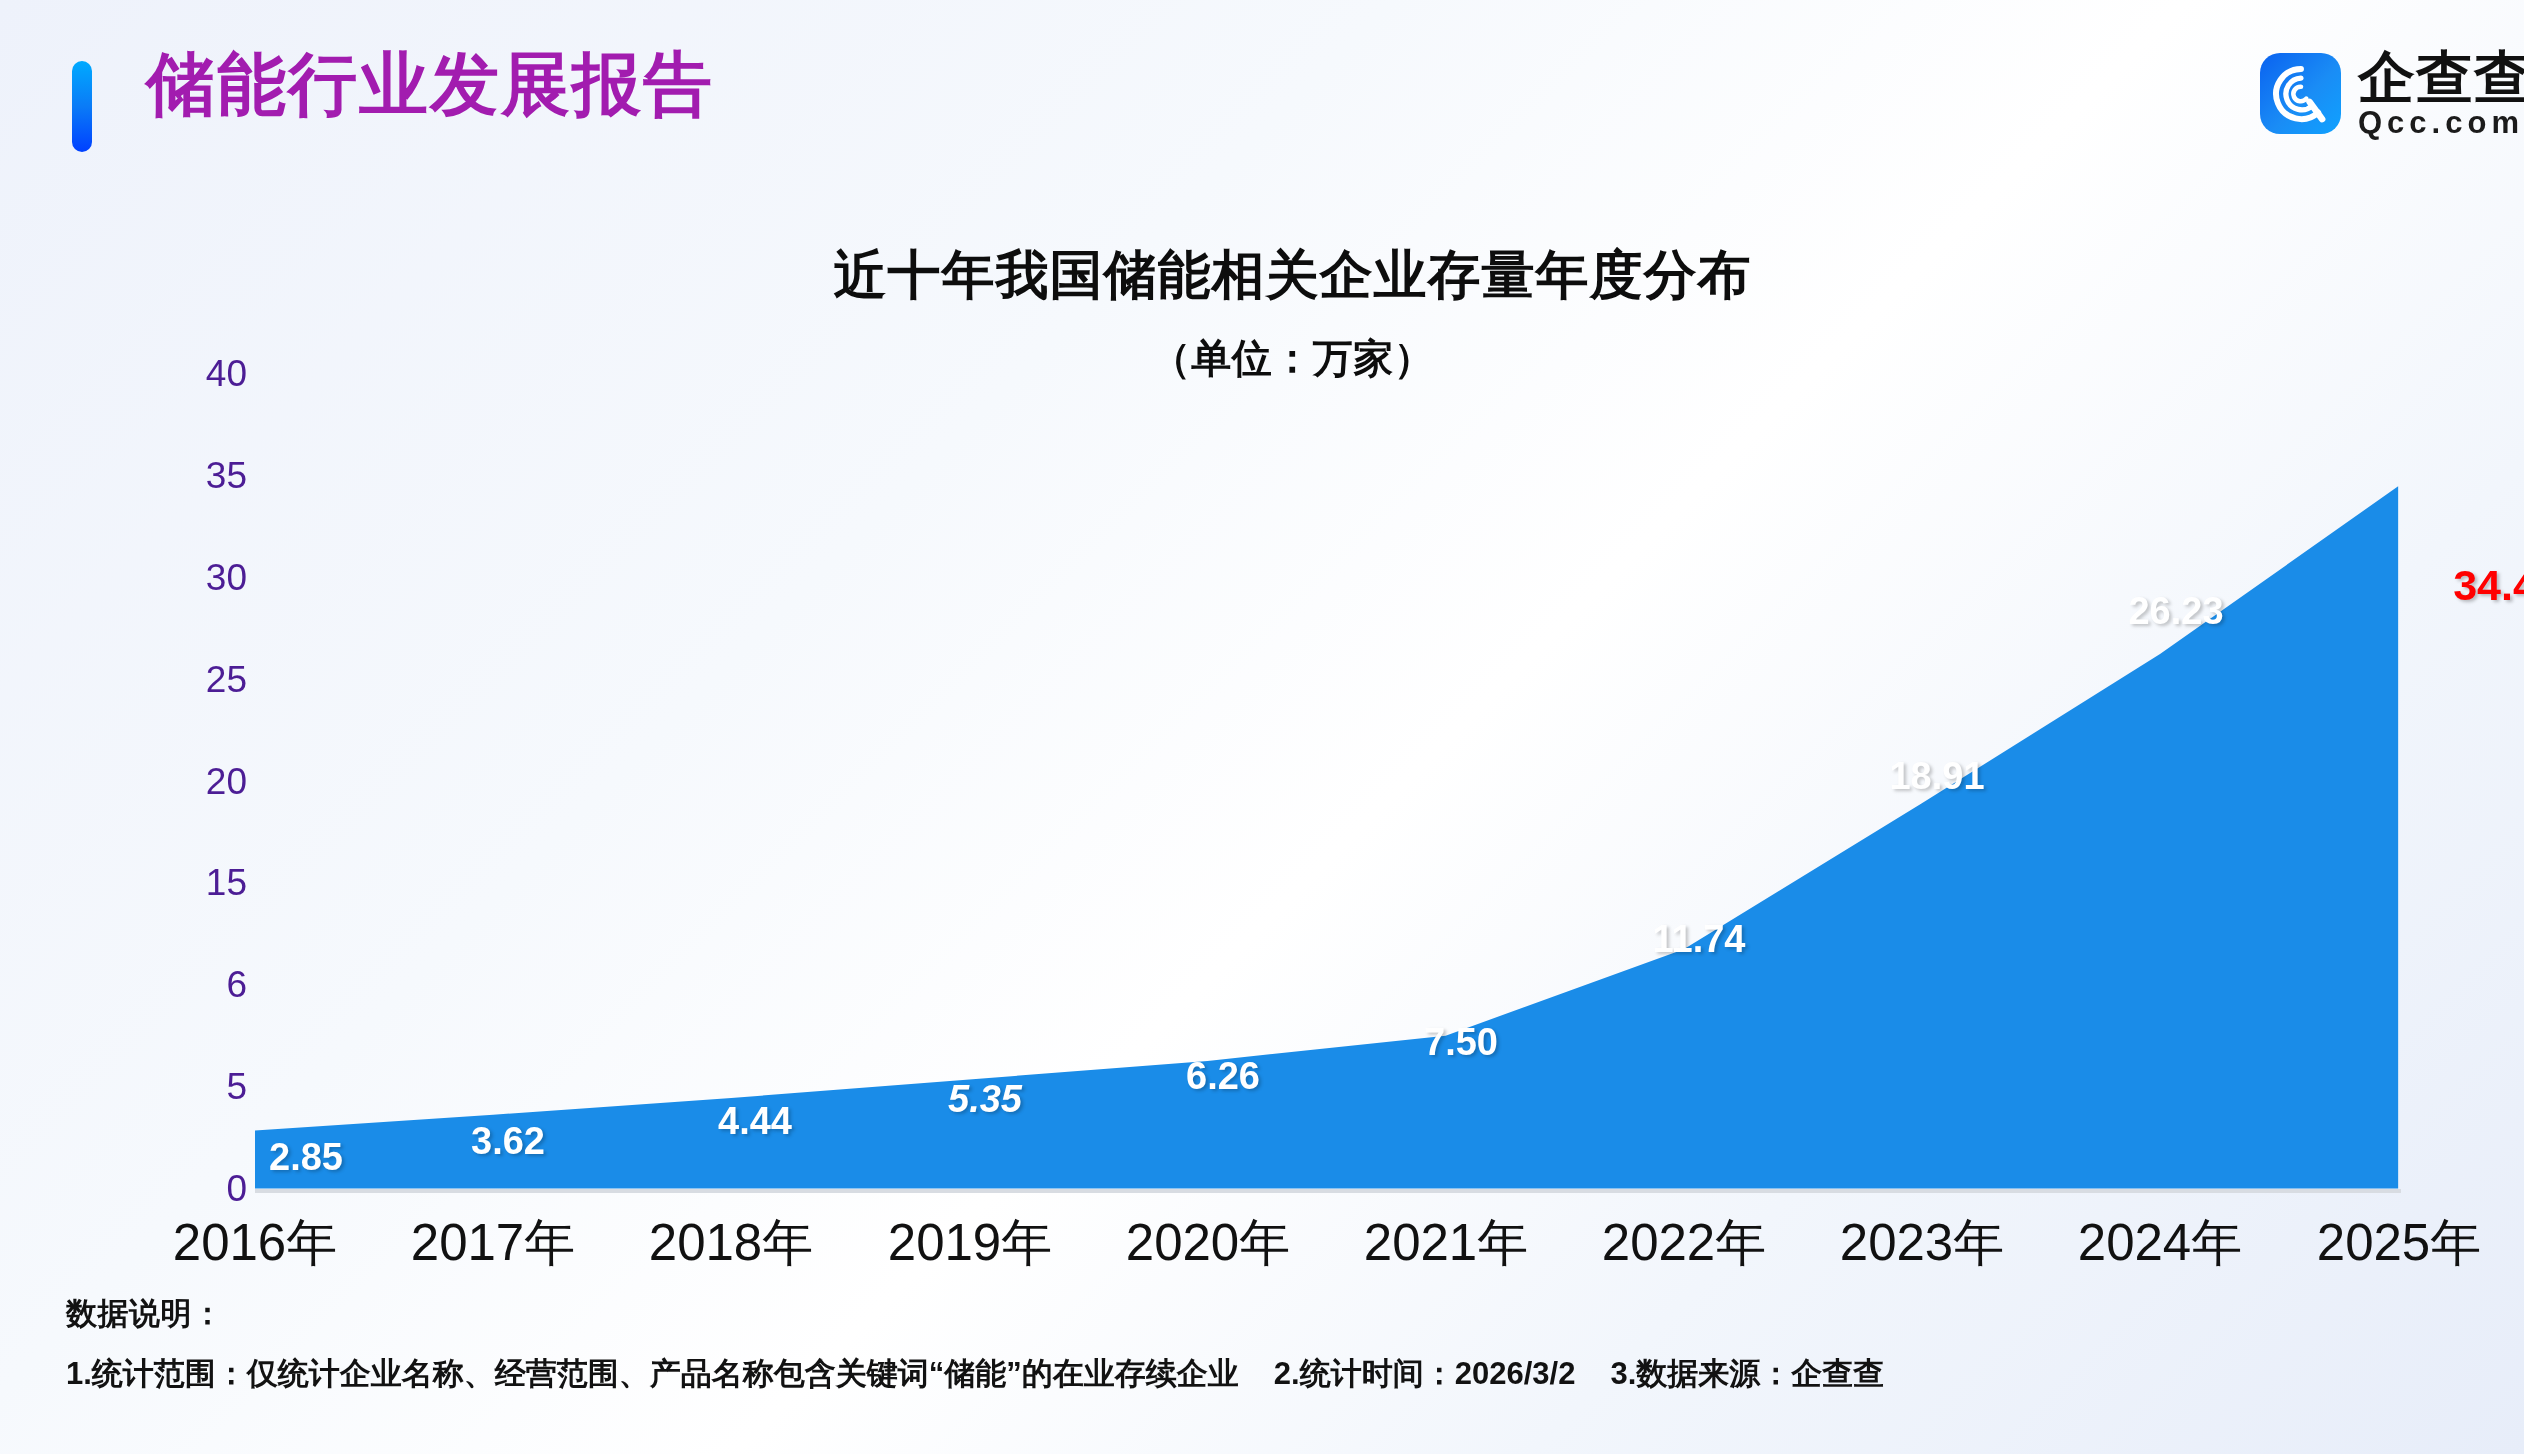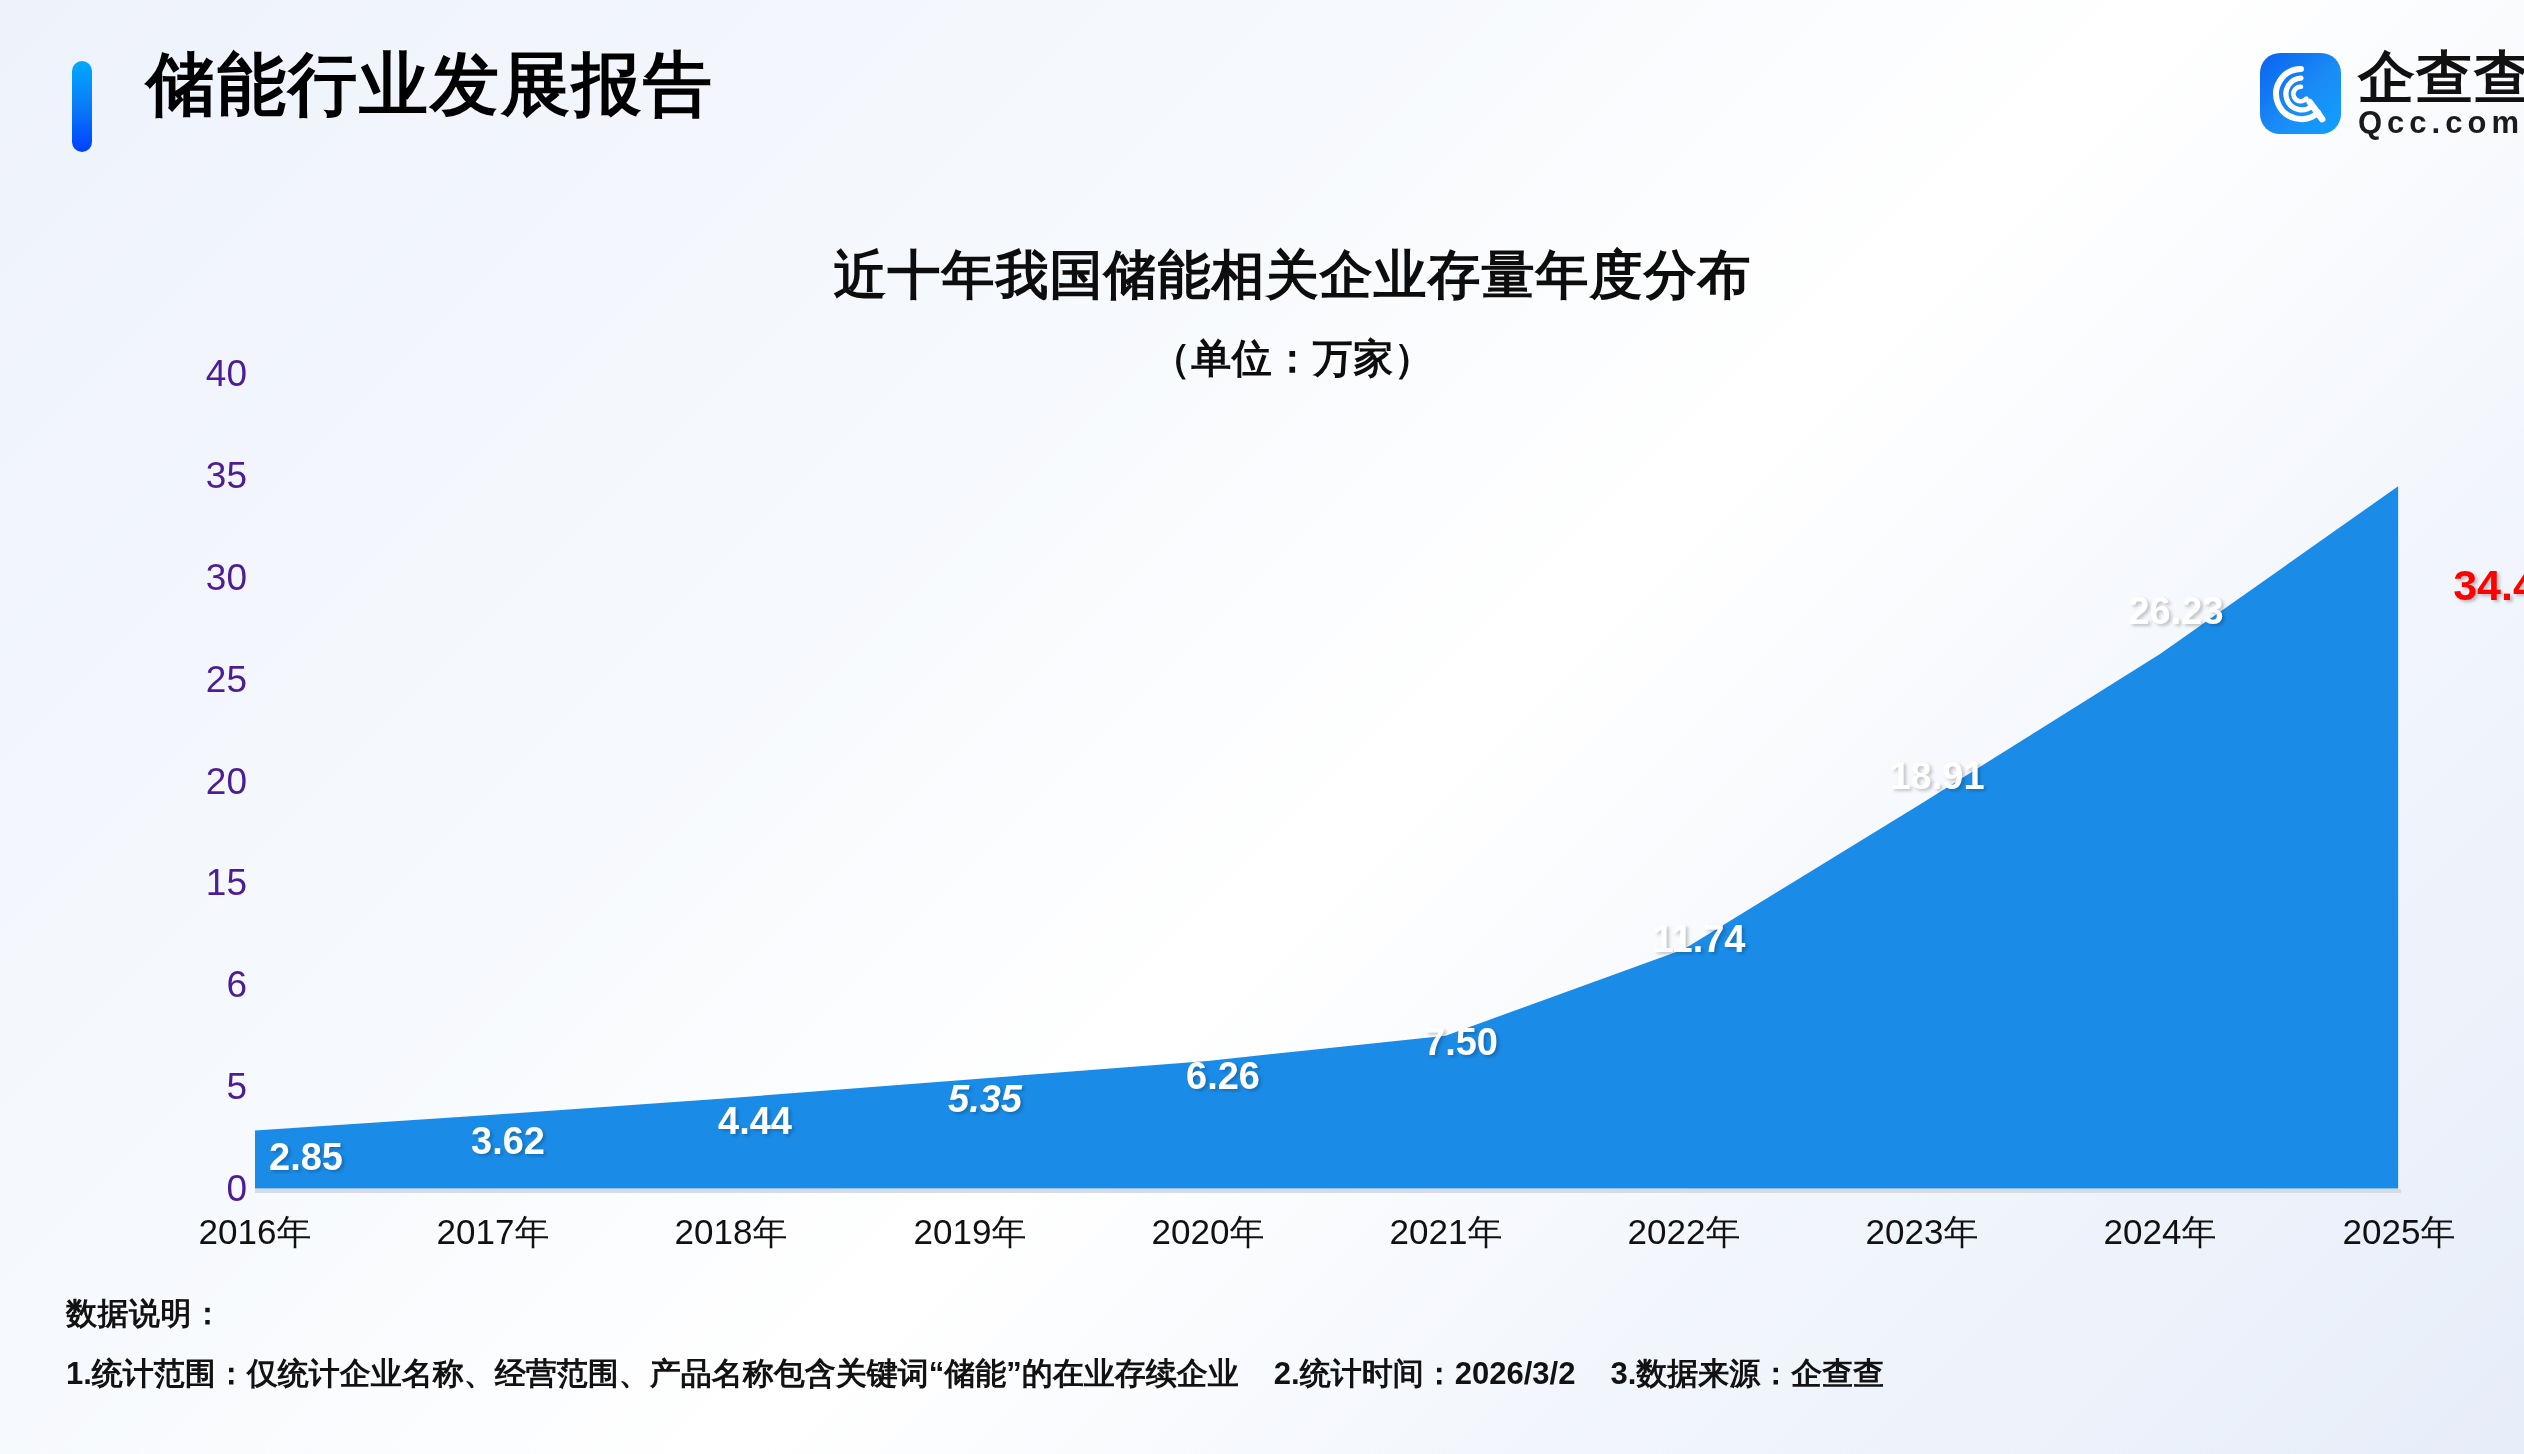--- a/index.html
+++ b/index.html
@@ -30,21 +30,21 @@
     height: 91px;
     border-radius: 10px;
     background: linear-gradient(180deg, #00aaff 0%, #0a7bf7 50%, #0040ff 100%);
   }
   .report-title {
     position: absolute;
     left: 146px;
     top: 50px;
     font-size: 69px;
     font-weight: bold;
-    color: #000000;
+    color: #a21caf;
     letter-spacing: 2px;
     line-height: 1;
     white-space: nowrap;
   }
 
   
   .brand {
     position: absolute;
     right: 53px;
     top: 48px;
@@ -137,21 +137,21 @@
   .x-labels {
     position: absolute;
     left: 255px;
     top: 1209px;
     width: 2144px;
     height: 56px;
   }
   .x-label {
     position: absolute;
     transform: translateX(-50%);
-    font-size: 35px;
+    font-size: 51px;
     color: #111111;
     white-space: nowrap;
     top: 0;
   }
   .axis-line {
     position: absolute;
     left: 255px;
     top: 1189px;
     width: 2146px;
     height: 4px;

